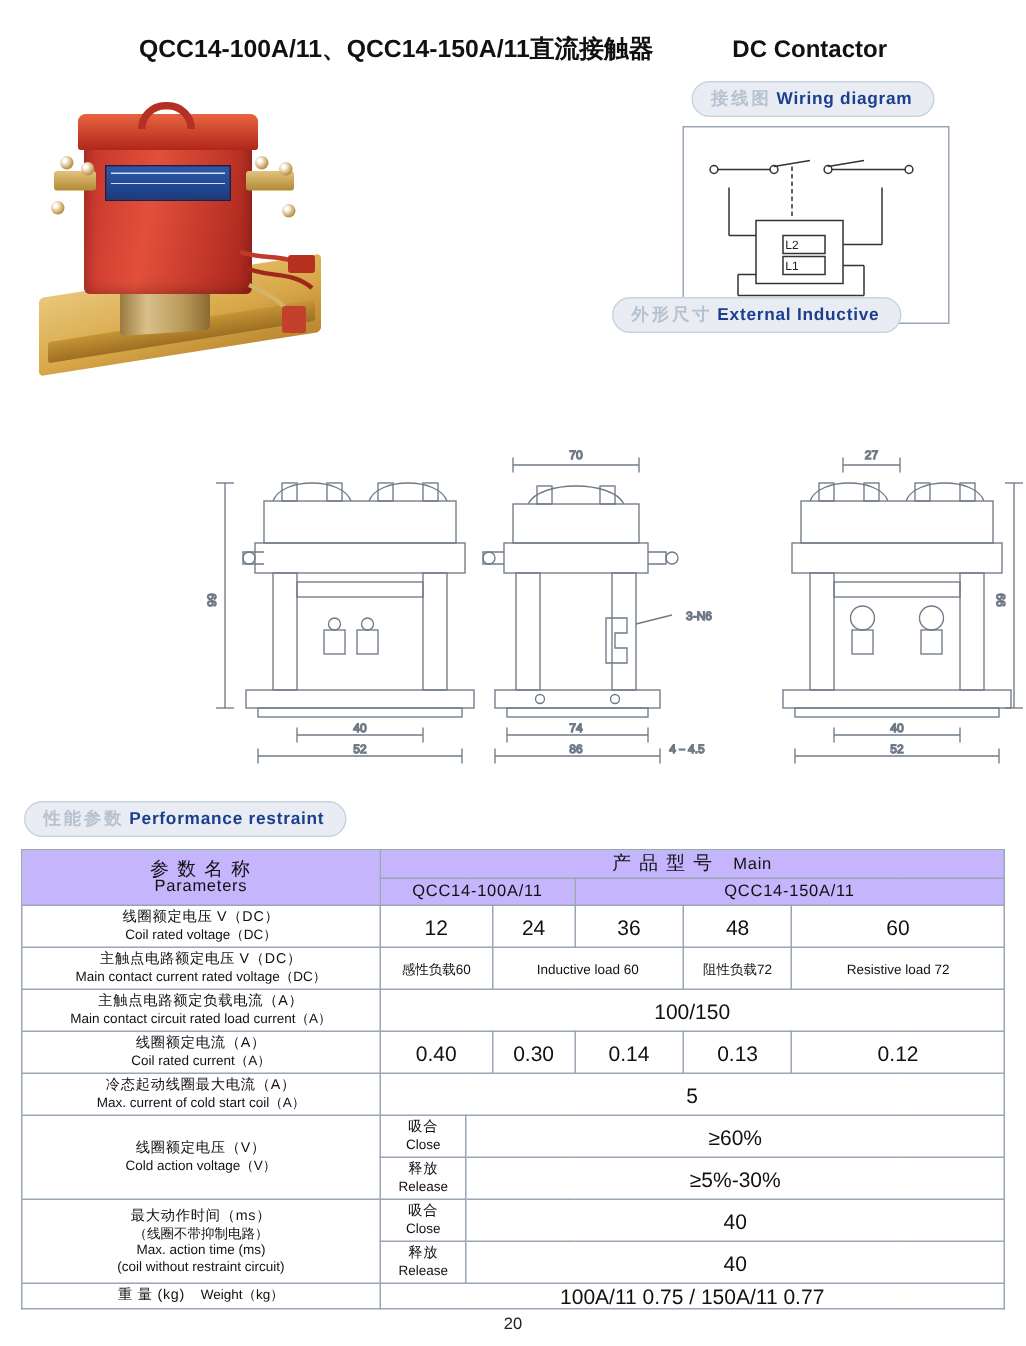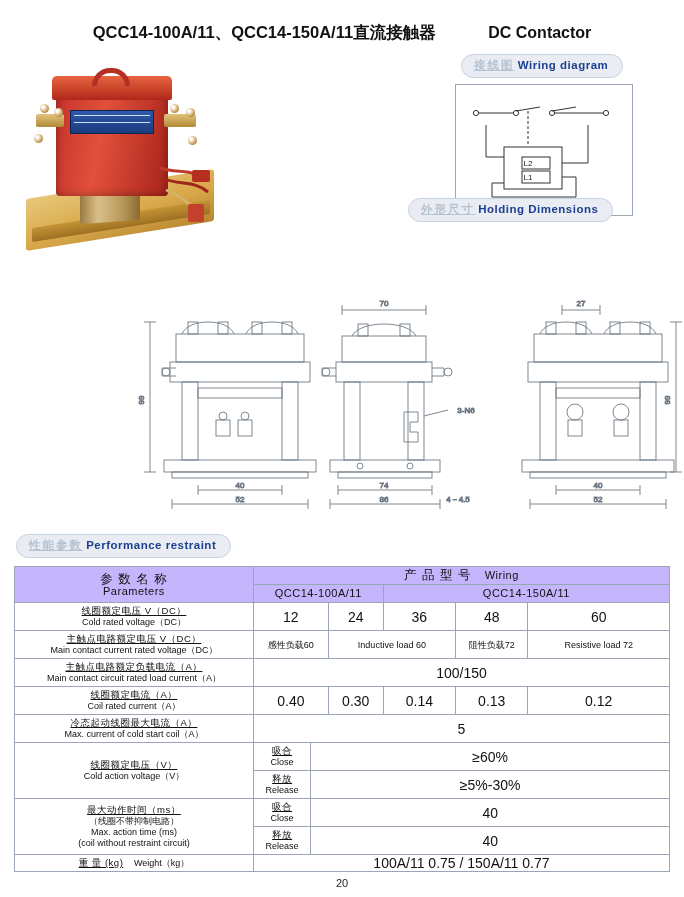--- a/index.html
+++ b/index.html
@@ -187,21 +187,21 @@
     color: #111;
   }
   table.perf td {
     border: 1px solid #9aa6b4;
     text-align: center;
     vertical-align: middle;
     padding: 2px 3px;
     line-height: 12px;
   }
   .hdr { background: #c4b5fd; }
-  .cn { letter-spacing: .5px; text-decoration: underline; }
+  .cn { letter-spacing: .5px; }
   .big { font-size: 12.5px; letter-spacing: 1px; }
   .mid { font-size: 11px; letter-spacing: .5px; }
   .nm { font-size: 9px; line-height: 11px; }
   .val { font-size: 14px; }
 
   
   .page-num {
     position: absolute;
     left: 0; right: 0;
     bottom: 8px;
@@ -289,21 +289,21 @@
         <text x="72" y="95" font-family="Liberation Sans, sans-serif" font-size="8" text-anchor="middle" fill="#222">L1</text>
       </svg>
     </div>
 
   </div>
 </div>
 
 <div class="dims-block">
   <div class="pill">
     <span class="cn">外形尺寸</span>
-    <span class="en">Holding Dimensions</span>
+    <span class="en">External Inductive</span>
   </div>
 </div>
 
 <div class="dims-area">
   <svg class="dims-svg" width="684" height="240" viewBox="0 0 684 240">
     <g stroke="#6f7a86" stroke-width="0.9" fill="none" font-family="Liberation Sans, sans-serif" font-size="8">
 
       <g>
 
         <path d="M182 42 C 188 26, 228 26, 234 42"></path>
@@ -450,37 +450,37 @@
 
   <tbody>
       <tr>
     <td class="hdr" rowspan="2">
       <div class="big">参 数 名 称</div>
       <div class="mid">Parameters</div>
     </td>
     <td class="hdr" colspan="7">
       <span class="big">产 品 型 号</span>
       &nbsp;&nbsp;&nbsp;
-      <span class="mid">Wiring</span>
+      <span class="mid">Main</span>
     </td>
   </tr>
 
   <tr>
     <td class="hdr" colspan="3">
       <span class="mid">QCC14-100A/11</span>
     </td>
     <td class="hdr" colspan="4">
       <span class="mid">QCC14-150A/11</span>
     </td>
   </tr>
 
   <tr>
     <td>
       <div class="cn">线圈额定电压 V（DC）</div>
-      <div class="nm">Cold rated voltage（DC）</div>
+      <div class="nm">Coil rated voltage（DC）</div>
     </td>
     <td colspan="2" class="val">12</td>
     <td class="val">24</td>
     <td class="val">36</td>
     <td class="val">48</td>
     <td colspan="2" class="val">60</td>
   </tr>
 
   <tr>
     <td>

